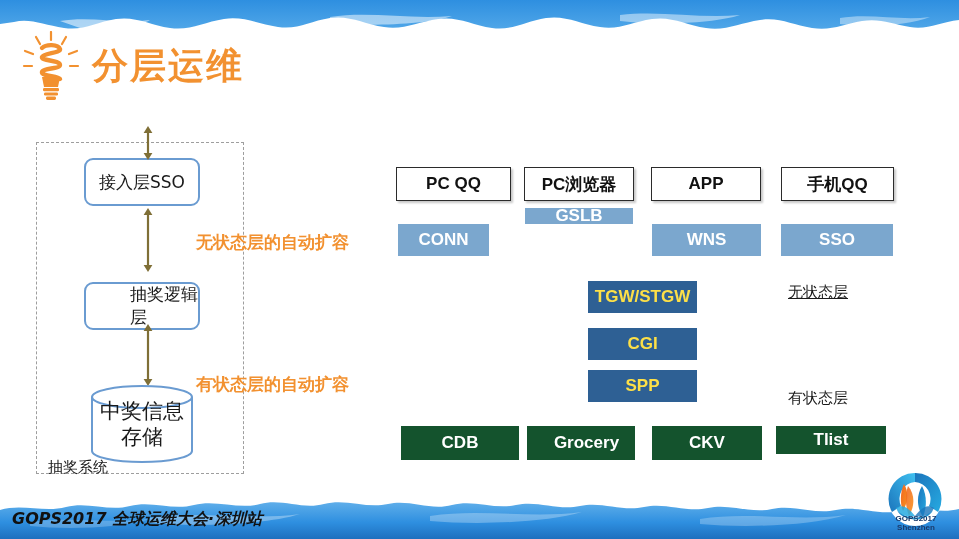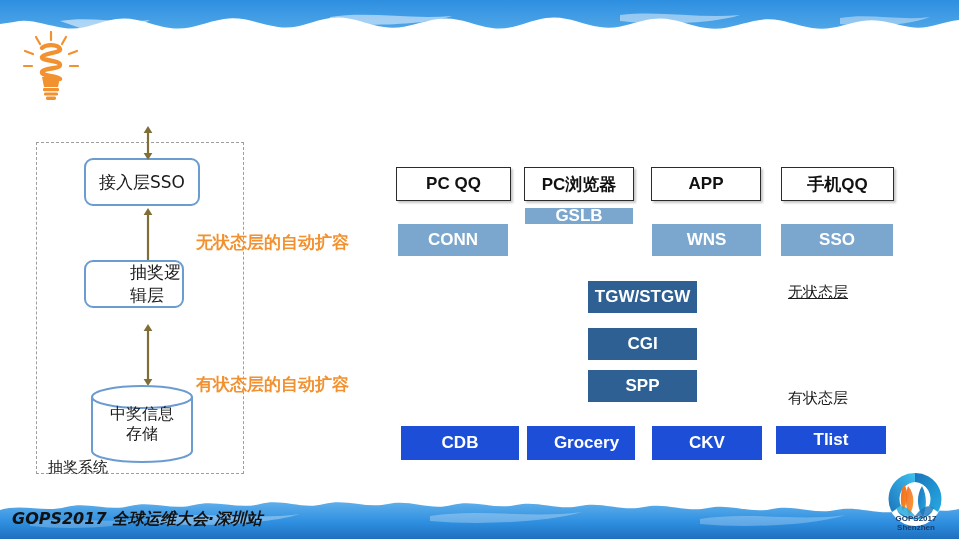--- a/index.html
+++ b/index.html
@@ -71,40 +71,40 @@
     background: #ffffff;
     display: flex;
     align-items: center;
     justify-content: center;
     font-size: 17px;
     color: #1a1a1a;
     box-sizing: border-box;
     font-family: "DejaVu Sans", "Liberation Sans", sans-serif;
   }
   #box-sso { left: 84px; top: 158px; width: 116px; height: 48px; }
-  #box-logic { left: 84px; top: 260px; width: 100px; height: 48px; padding-left: 44px; }
+  #box-logic { left: 84px; top: 282px; width: 116px; height: 48px; padding-left: 44px; }
 
   
   .cyl {
     position: absolute;
     left: 90px;
     top: 384px;
     width: 104px;
     height: 80px;
   }
   .cyl svg { position: absolute; left: 0; top: 0; }
   .cyl-text {
     position: absolute;
     left: 0; top: 0;
     width: 104px; height: 80px;
     display: flex;
     flex-direction: column;
     align-items: center;
     justify-content: center;
-    font-size: 16px;
+    font-size: 21px;
     line-height: 1.25;
     color: #1a1a1a;
     text-align: center;
     font-family: "DejaVu Sans", "Liberation Sans", sans-serif;
   }
 
   .arrow-v { position: absolute; }
 
   
   .ann {
@@ -134,24 +134,24 @@
     border: 1.5px solid #2b2b2b;
     color: #111111;
     box-shadow: 2px 2px 2px rgba(0,0,0,0.22);
   }
   .node.lightblue {
     background: #7BA7CE;
     color: #ffffff;
   }
   .node.midblue {
     background: #2E6094;
-    color: #ffffff;
+    color: #fde047;
   }
   .node.darkbrown {
-    background: #1d4ed8;
+    background: #14532d;
     color: #ffffff;
   }
 
   .side-label {
     position: absolute;
     font-size: 15px;
     color: #1a1a1a;
     white-space: nowrap;
     font-family: "DejaVu Sans", "Liberation Sans", sans-serif;
   }
@@ -241,20 +241,21 @@
       <line x1="60" y1="35" x2="52" y2="35"></line>
     </g>
     <g fill="none" stroke="#F29130" stroke-width="4.4" stroke-linecap="round">
       <path d="M24,17 C28,13 40,13 42,18 C43,22 25,22 24,26 C23,30 42,29 42,34 C42,38 25,37 24,41 C23,45 40,45 42,48"></path>
     </g>
     <path d="M24,46 L42,46 L40,56 L26,56 Z" fill="#F29130"></path>
     <rect x="25" y="57" width="16" height="3.2" rx="1.2" fill="#F29130"></rect>
     <rect x="26" y="61.5" width="14" height="3" rx="1.2" fill="#F29130"></rect>
     <rect x="28" y="65.5" width="10" height="3.4" rx="1.4" fill="#F29130"></rect>
   </svg>
+  <div class="title-text">分层运维</div>
 </div>
 
 <div class="sys-box"></div>
 <div class="sys-label">抽奖系统</div>
 
 <div class="rbox" id="box-sso">接入层SSO</div>
 
 <svg class="arrow-v" style="left:141px; top:126px;" width="14" height="34" xmlns="http://www.w3.org/2000/svg">
   <line x1="7" y1="5" x2="7" y2="29" stroke="#7F6F36" stroke-width="2.2"></line>
   <polygon points="7,0 2.6,7 11.4,7" fill="#7F6F36"></polygon>
@@ -289,21 +290,21 @@
 </div>
 
 <div class="ann" id="ann-stateless">无状态层的自动扩容</div>
 <div class="ann" id="ann-stateful">有状态层的自动扩容</div>
 
 <div class="node client" style="left:396px; top:167px; width:115px; height:34px;">PC QQ</div>
 <div class="node client" style="left:524px; top:167px; width:110px; height:34px;">PC浏览器</div>
 <div class="node client" style="left:651px; top:167px; width:110px; height:34px;">APP</div>
 <div class="node client" style="left:781px; top:167px; width:113px; height:34px;">手机QQ</div>
 
-<div class="node lightblue" style="left:398px; top:224px; width:110px; height:32px;">CONN</div>
+<div class="node lightblue" style="left:398px; top:224px; width:91px; height:32px;">CONN</div>
 <div class="node lightblue" style="left:525px; top:208px; width:108px; height:16px;">GSLB</div>
 <div class="node lightblue" style="left:652px; top:224px; width:109px; height:32px;">WNS</div>
 <div class="node lightblue" style="left:781px; top:224px; width:112px; height:32px;">SSO</div>
 
 <div class="node midblue" style="left:588px; top:281px; width:109px; height:32px;">TGW/STGW</div>
 <div class="node midblue" style="left:588px; top:328px; width:109px; height:32px;">CGI</div>
 <div class="node midblue" style="left:588px; top:370px; width:109px; height:32px;">SPP</div>
 
 <div class="node darkbrown" style="left:401px; top:426px; width:118px; height:34px;">CDB</div>
 <div class="node darkbrown" style="left:527px; top:426px; width:108px; height:34px;padding-left:11px;">Grocery</div>

